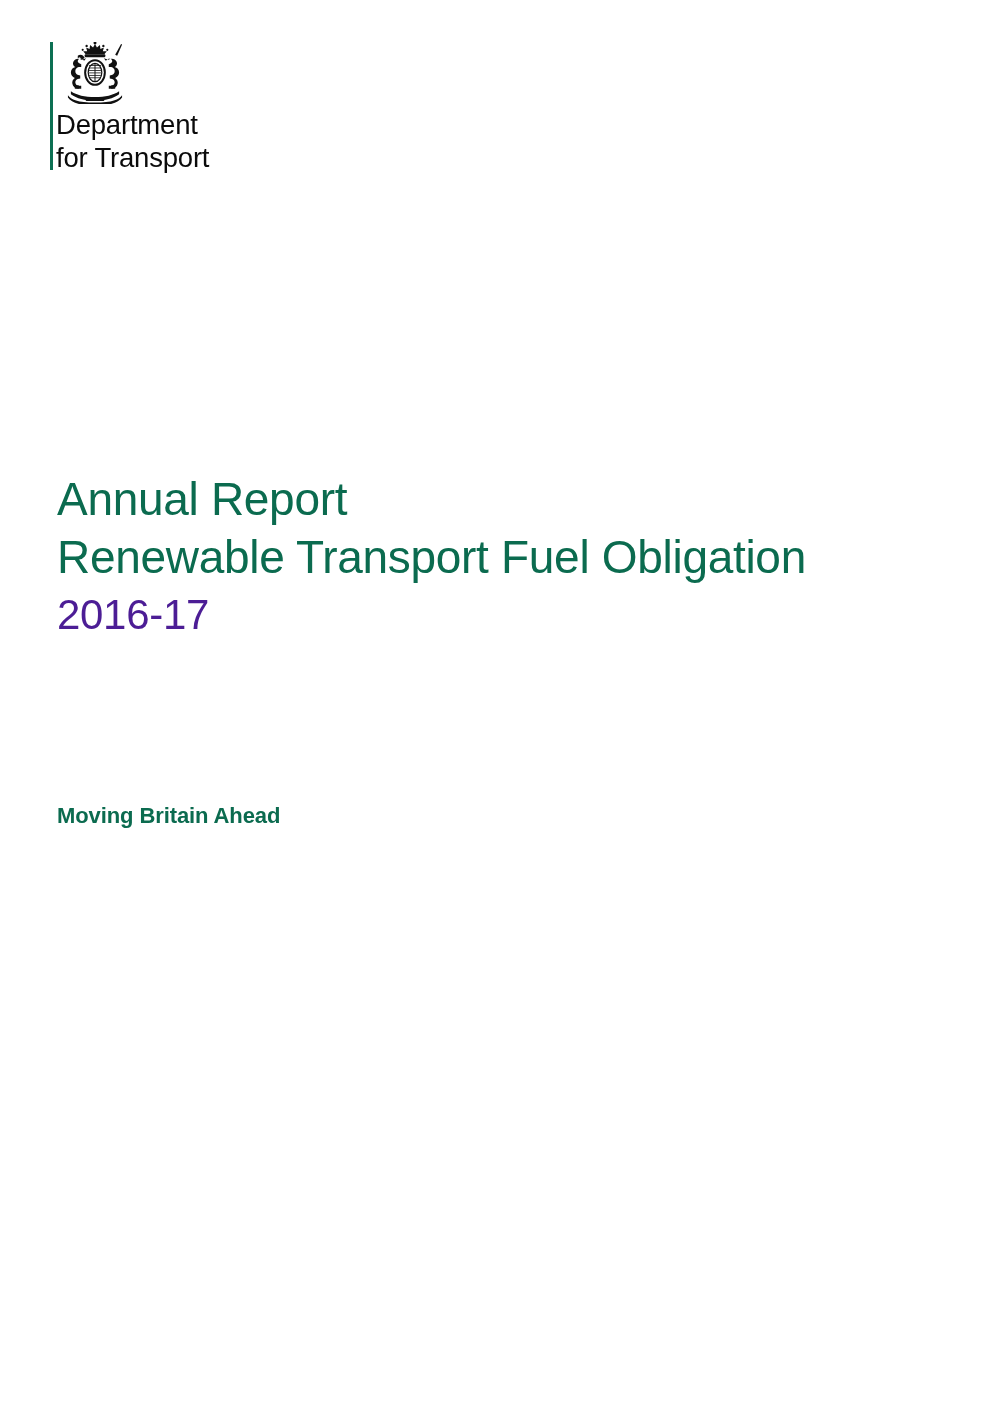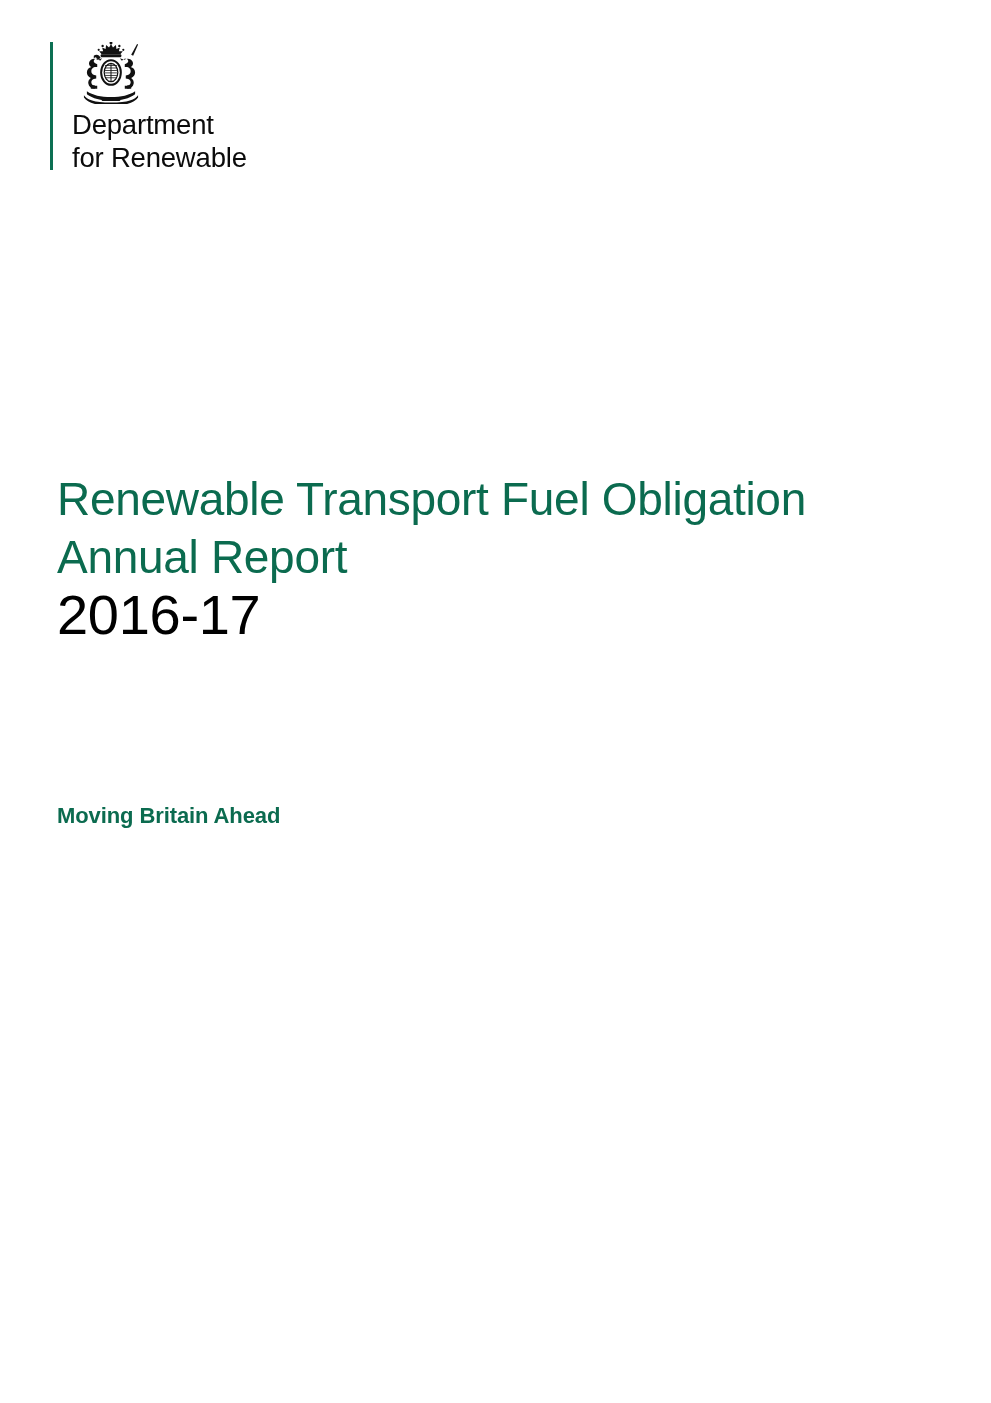--- a/index.html
+++ b/index.html
@@ -31,21 +31,21 @@
     height: 128px;
     display: flex;
     align-items: stretch;
   }
   .logo-rule {
     width: 3px;
     background: #0c7053;
     flex: 0 0 3px;
   }
   .logo-body {
-    margin-left: 19px;
+    margin-left: 3px;
     display: flex;
     flex-direction: column;
     justify-content: flex-start;
   }
   .crest {
     width: 74px;
     height: 62px;
     display: block;
     margin-left: 2px;
   }
@@ -70,25 +70,25 @@
   }
   .title-line {
     font-size: 46px;
     line-height: 58px;
     font-weight: 400;
     letter-spacing: -0.3px;
     color: #0b6b4f;
     white-space: nowrap;
   }
   .title-year {
-    font-size: 56px;
+    font-size: 42px;
     line-height: 58px;
     font-weight: 400;
     letter-spacing: -0.3px;
-    color: #000000;
+    color: #4c1d95;
     white-space: nowrap;
   }
 
   
   .tagline {
     position: absolute;
     left: 57px;
     top: 757px;
     font-size: 22px;
     line-height: 28px;
@@ -146,27 +146,27 @@
 
             <path d="M26 100 c12 8 28 12 49 12 21 0 37-4 49-12 l0 6 c-12 9-28 13-49 13 -21 0-37-4-49-13z"></path>
             <path d="M20 108 c6 9 20 15 55 15 35 0 49-6 55-15 l0 5 c-7 10-22 16-55 16 -33 0-48-6-55-16z"></path>
             <rect x="56" y="116" width="38" height="4" rx="2"></rect>
           </g>
         </svg>
       </div>
 
       <div class="logo-wordmark">
         <span>Department</span>
-        <span>for Renewable</span>
+        <span>for Transport</span>
       </div>
 
     </div>
   </div>
 
   <div class="title-block">
+    <div class="title-line">Annual Report</div>
     <div class="title-line">Renewable Transport Fuel Obligation</div>
-    <div class="title-line">Annual Report</div>
     <div class="title-year">2016-17</div>
   </div>
 
   <div class="tagline">Moving Britain Ahead</div>
 
 </div>
 
 </body></html>

